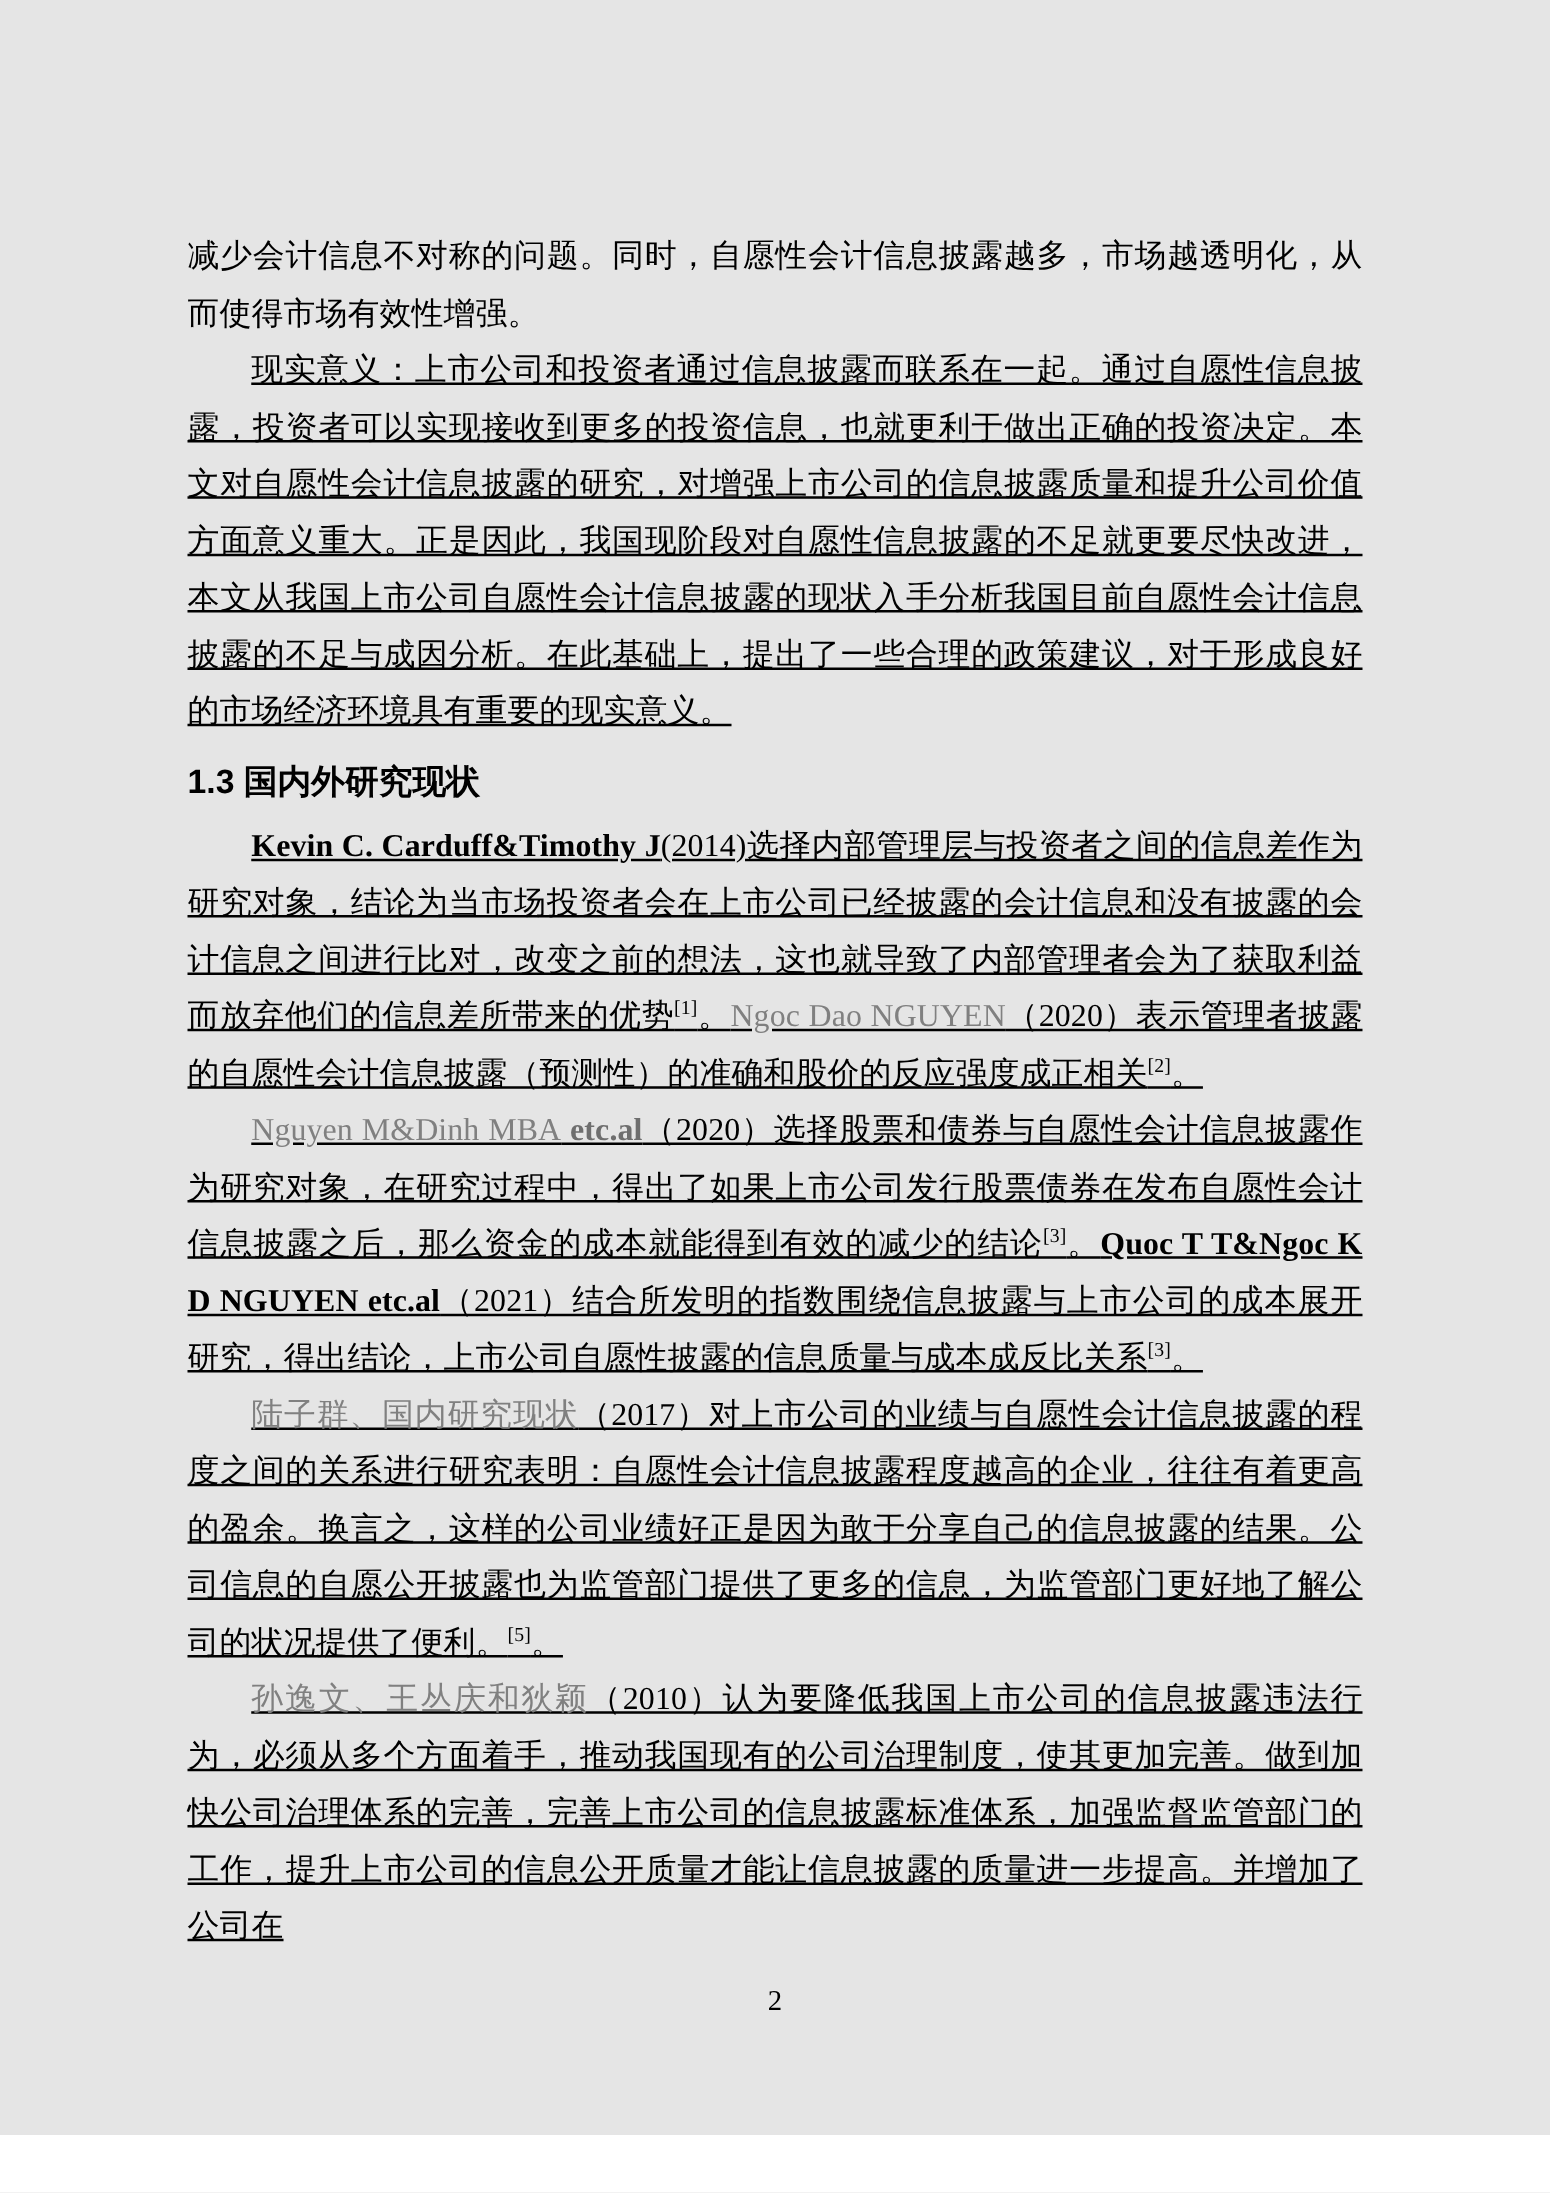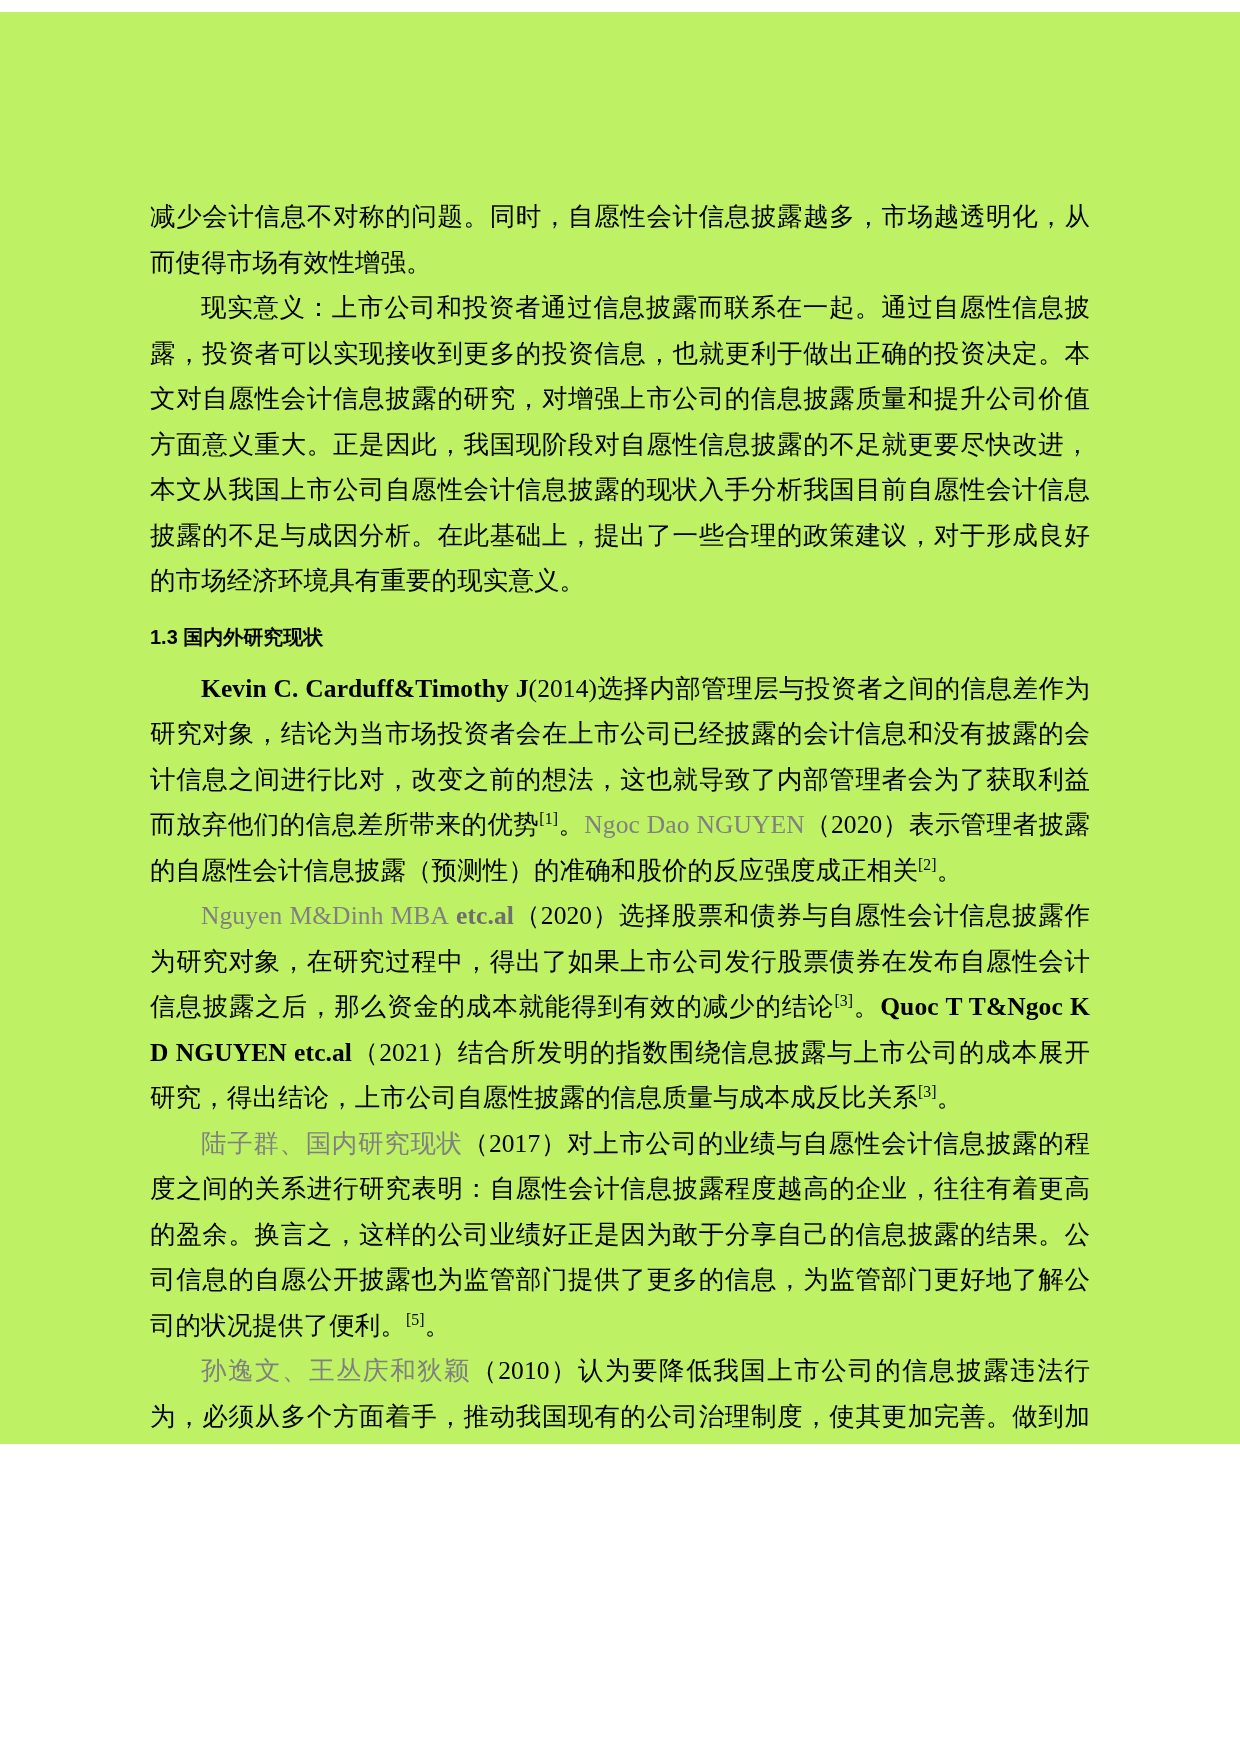--- a/index.html
+++ b/index.html
@@ -3,23 +3,23 @@
 <meta charset="utf-8">
 <style>
   html, body {
     margin: 0;
     padding: 0;
     background: #ffffff;
   }
   .page {
     position: relative;
     width: 1240px;
-    height: 1432px;
-    background: #bef264;
-    margin: 12px auto;
+    height: 1708px;
+    background: #e5e5e5;
+    margin: 0 auto;
     overflow: hidden;
     font-family: "Liberation Serif", "DejaVu Serif", serif;
     color: #000000;
     box-sizing: border-box;
   }
   .content {
     position: absolute;
     left: 150px;
     top: 182px;
     width: 940px;
@@ -29,25 +29,26 @@
   .para {
     font-size: 25.5px;
     line-height: 45.5px;
     text-align: justify;
     text-justify: inter-ideograph;
     margin: 0;
     letter-spacing: 0.1px;
   }
   .para.indent {
     text-indent: 2em;
+    text-decoration: underline;
   }
 
   
   .h2 {
-    font-size: 20px;
+    font-size: 27px;
     font-weight: bold;
     line-height: 45px;
     margin: 11px 0 6px 0;
     font-family: "Liberation Sans", "DejaVu Sans", sans-serif;
   }
   .h3 {
     font-size: 26px;
     font-weight: bold;
     line-height: 45px;
     margin: 9px 0 6px 0;

